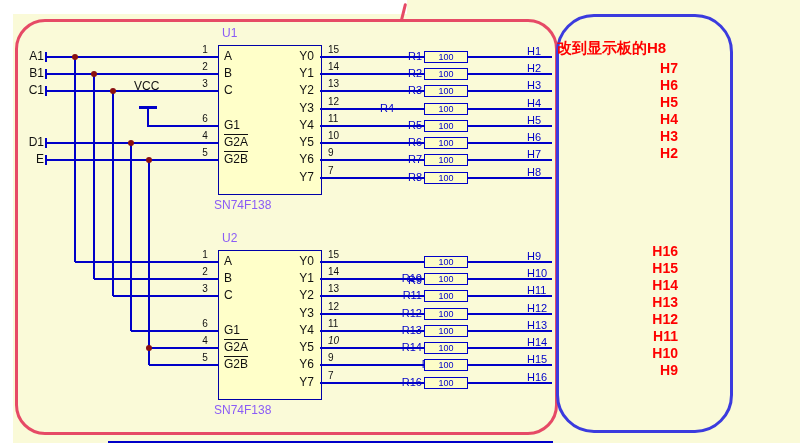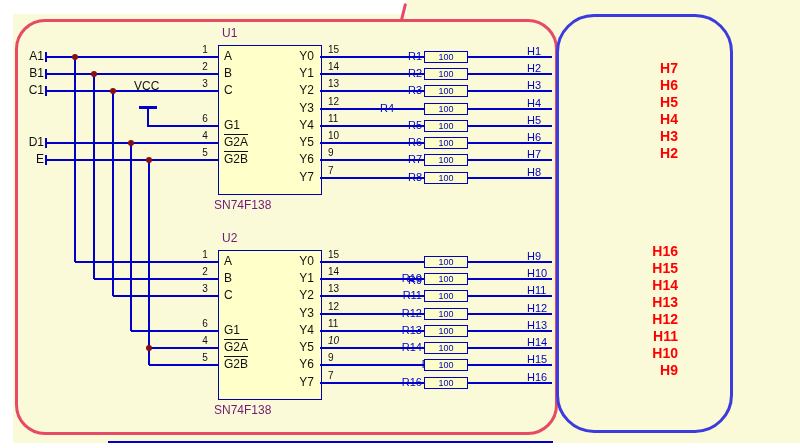--- a/index.html
+++ b/index.html
@@ -7,21 +7,21 @@
         font-family:"Liberation Sans",sans-serif;}
   .sheet{position:absolute;left:13px;top:0;width:787px;height:443px;background:#FAFAD8}
   .patch{position:absolute;left:13px;top:0;width:394px;height:14px;background:#ffffff}
   .ic{position:absolute;width:102px;height:148px;background:#FFFFC9;border:1px solid #0000A8}
   .w{position:absolute;background:#0000C8}
   .dot{position:absolute;width:6px;height:6px;border-radius:50%;background:#8A1010}
   .pnum{position:absolute;font-size:10px;line-height:11px;color:#111;white-space:nowrap}
   .pnum.it{font-style:italic}
   .pname{position:absolute;font-size:12px;line-height:13px;color:#111;white-space:nowrap}
   .ov{text-decoration:overline}
-  .des{position:absolute;font-size:12px;line-height:13px;color:#701a75;white-space:nowrap}
+  .des{position:absolute;font-size:12px;line-height:13px;color:#8b5cf6;white-space:nowrap}
   .rlab{position:absolute;font-size:11px;line-height:12px;color:#0000C8;white-space:nowrap}
   .rbox{position:absolute;border:1px solid #0000C8;background:#FDFDC8;font-size:9px;
         line-height:10px;color:#0000C8;text-align:center;white-space:nowrap}
   .nlab{position:absolute;font-size:11px;line-height:12px;color:#0000C8;white-space:nowrap}
   .inlab{position:absolute;font-size:12px;line-height:13px;color:#111;width:20px;text-align:right;white-space:nowrap}
   .rednote{position:absolute;left:557px;font-size:15px;line-height:17px;font-weight:bold;
            color:#FE0000;white-space:nowrap;z-index:6}
   .redlbl{position:absolute;left:616px;width:62px;text-align:right;font-size:14px;line-height:15px;
           font-weight:bold;color:#FE0000;z-index:6}
   .redoutline{position:absolute;left:15px;top:19px;width:537px;height:410px;
@@ -55,20 +55,21 @@
   <div class="inlab" style="left:24px;top:153px">E</div>
 
   <div class="pname" style="left:134px;top:80px">VCC</div>
   <div class="w" style="left:139px;top:106px;width:18px;height:3px"></div>
   <div class="w" style="left:147px;top:108px;width:2px;height:19px"></div>
 
   <div class="redoutline"></div>
   <div class="redtail"></div>
   <div class="blueoutline"></div>
 
+  <div class="rednote" style="top:39px">改到显示板的H8</div>
 
   <div class="redlbl" style="top:61px">H7</div>
   <div class="redlbl" style="top:78px">H6</div>
   <div class="redlbl" style="top:95px">H5</div>
   <div class="redlbl" style="top:112px">H4</div>
   <div class="redlbl" style="top:129px">H3</div>
   <div class="redlbl" style="top:146px">H2</div>
 
   <div class="redlbl" style="top:244px">H16</div>
   <div class="redlbl" style="top:261px">H15</div>

